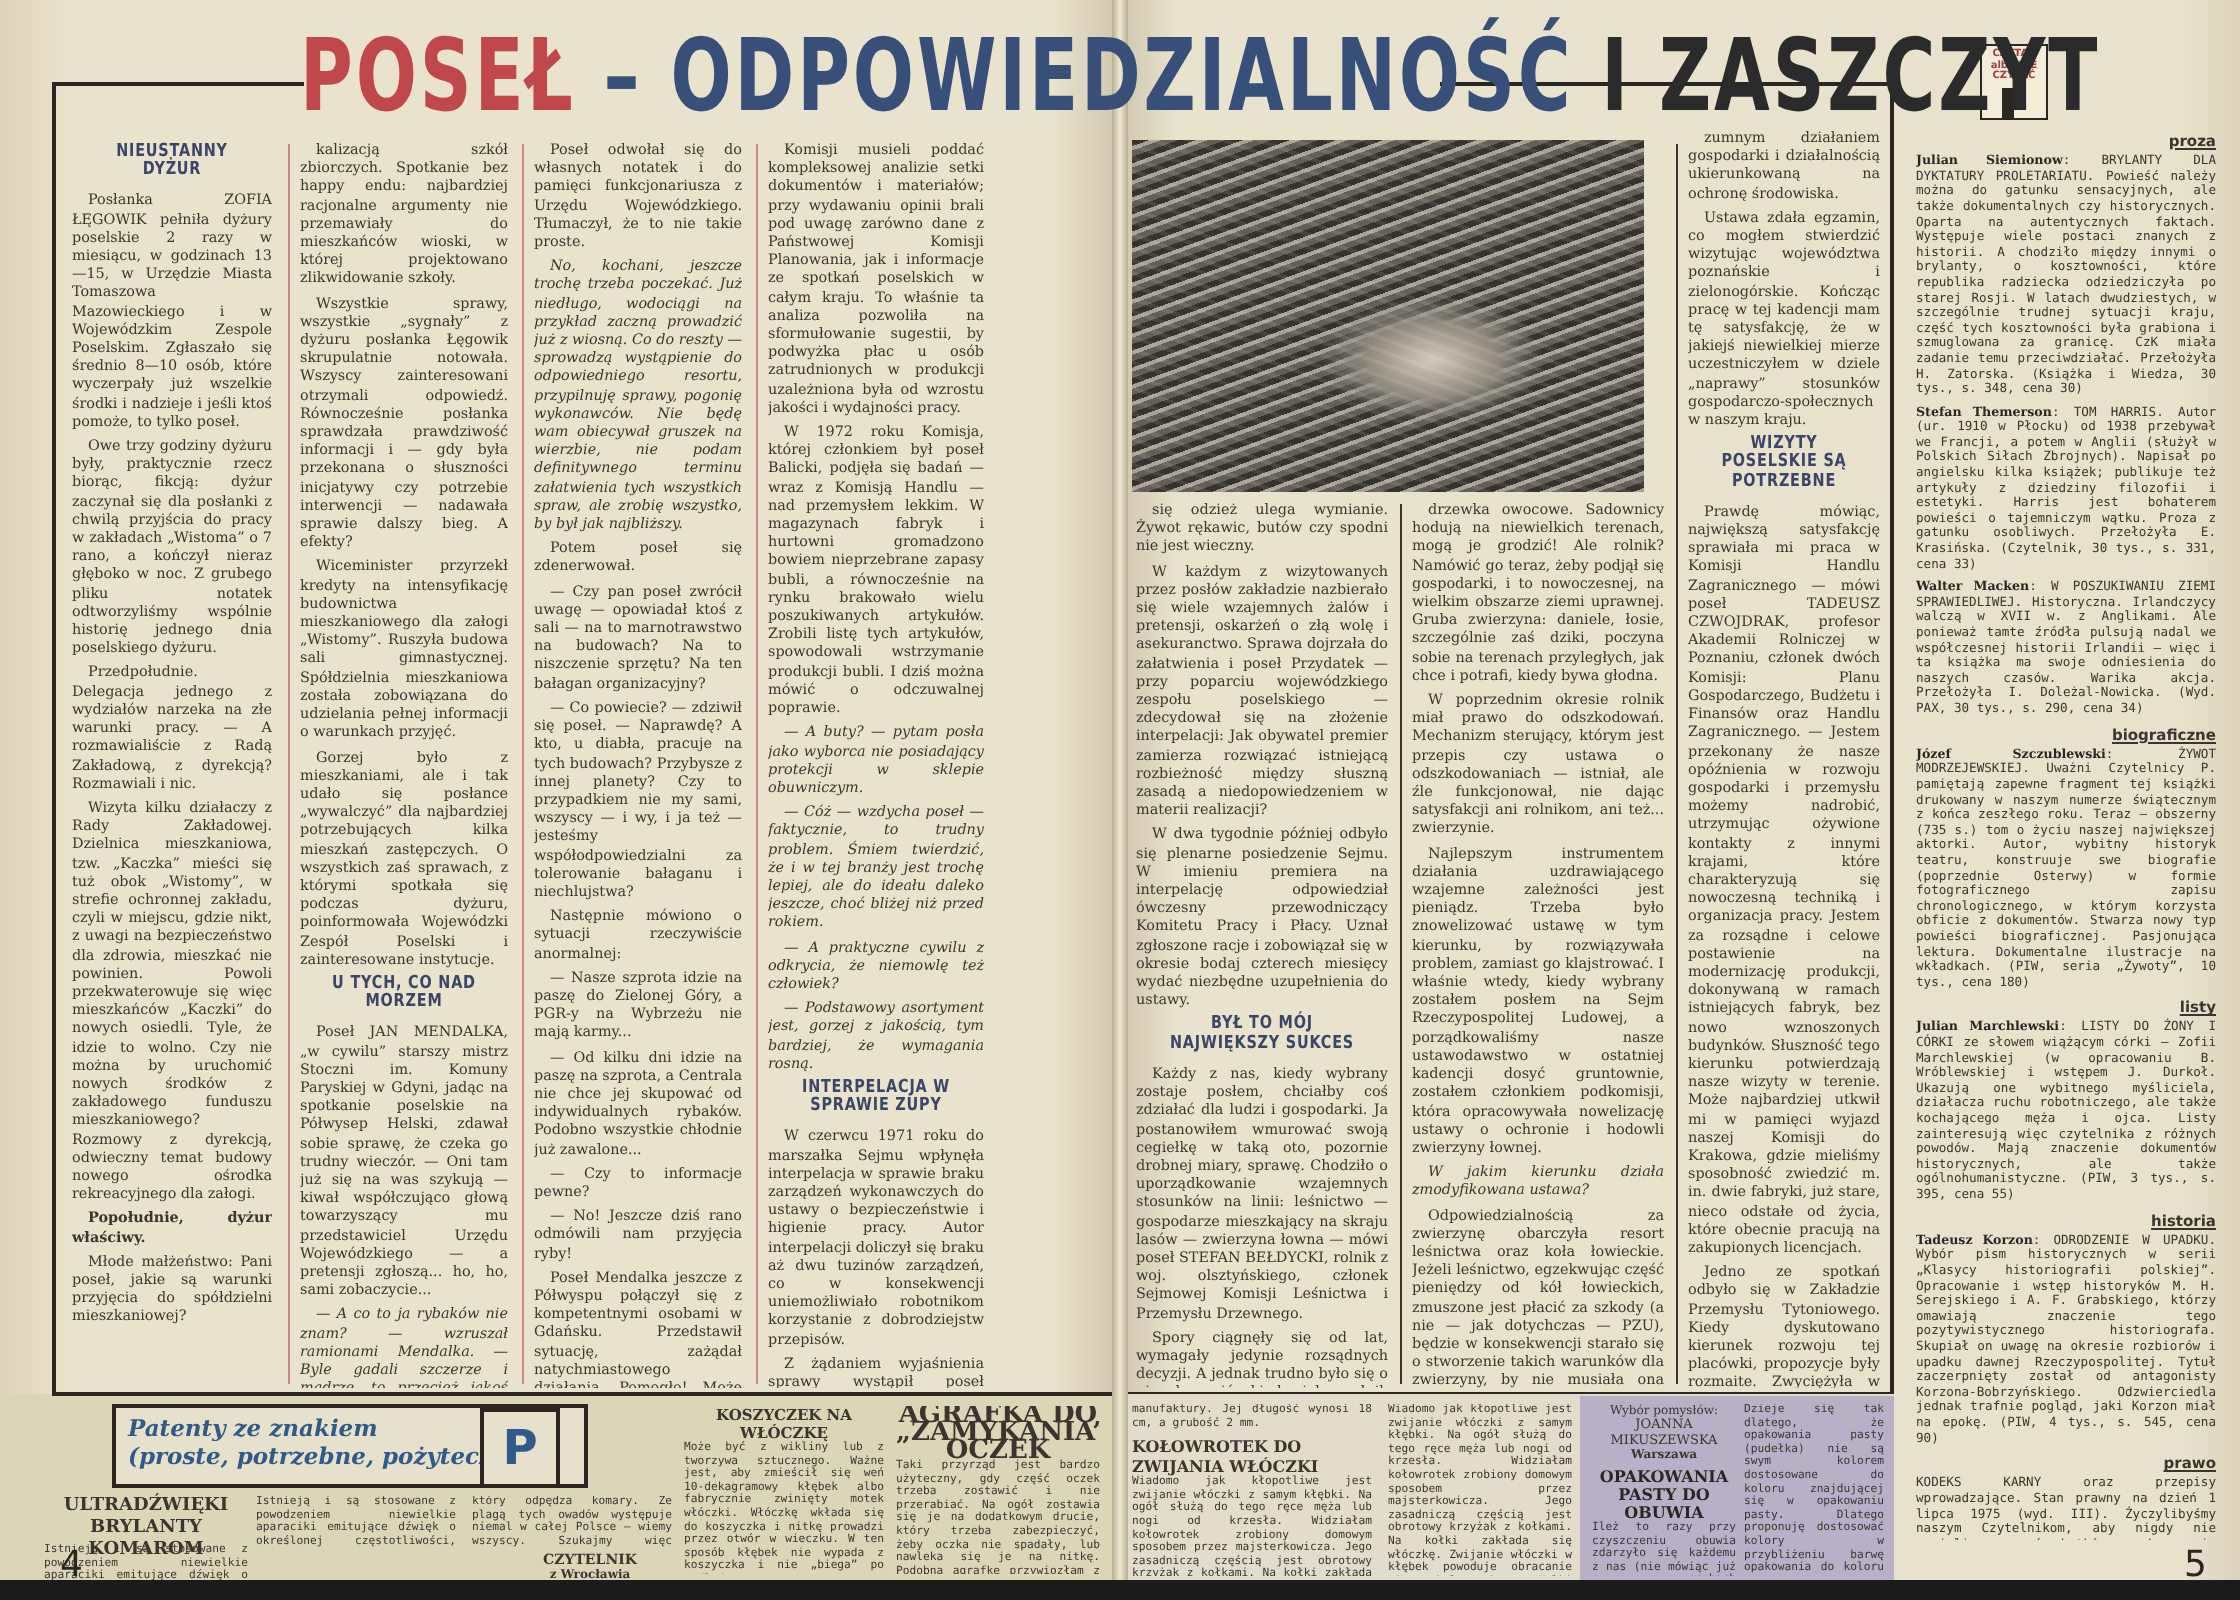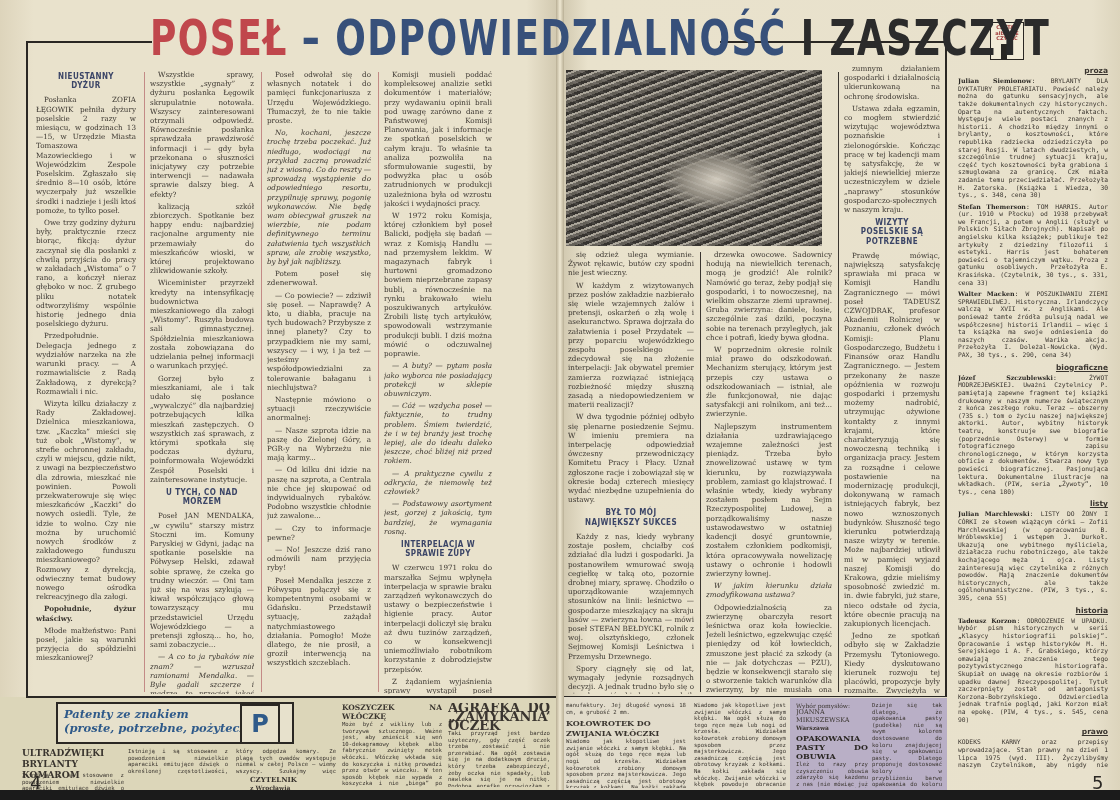--- a/index.html
+++ b/index.html
@@ -27,21 +27,21 @@
 .photo:after{content:"";position:absolute;inset:0;background:repeating-linear-gradient(20deg,rgba(255,255,255,.08) 0 2px,transparent 2px 6px)}
 .logo{position:absolute;left:990px;top:22px;width:34px;height:38px;border:1.5px solid #2a2723;background:#f2ecd8;font-size:5px;line-height:5.5px;text-align:center;font-family:"DejaVu Sans",sans-serif;font-weight:bold;color:#a03c3c;padding-top:2px}
 .logo .lamp{display:block;width:12px;height:16px;margin:2px auto 0;border-left:6px solid #2a2723;border-right:2px solid transparent}
 .cat{font-family:"DejaVu Sans",sans-serif;font-weight:bold;font-size:7.5px;text-align:right;color:#3a352f;text-decoration:underline;margin:4px 0 2px}
 .review{font-size:6.3px;line-height:7.6px;text-align:justify;margin-bottom:4px;font-family:"DejaVu Sans Mono",monospace;color:#3a352f}
 .review b{font-family:"DejaVu Serif",serif}
 .bottom-strip{position:absolute;top:697px;height:93px;background:#dcd6b9}
 .patent{position:absolute;left:56px;top:702px;width:238px;height:42px;border:2px solid #2a2723;background:#e7e1cc;font-family:"DejaVu Serif",serif;font-style:italic;font-weight:bold;color:#2f5a8a;font-size:11.5px;line-height:14px;padding:3px 6px}
 .pbox{position:absolute;left:240px;top:704px;width:40px;height:40px;border:2px solid #2a2723;background:#e7e1cc;display:flex;align-items:center;justify-content:center;font-family:"DejaVu Sans",sans-serif;font-weight:bold;color:#2f5a8a;font-size:24px}
 .small{position:absolute;font-size:5.6px;line-height:6.6px;text-align:justify;color:#3a352f;font-family:"DejaVu Sans Mono",monospace}
-.shead{font-family:"DejaVu Serif",serif;font-weight:bold;color:#3a352f;font-size:9px;line-height:11px}
+.shead{font-family:"DejaVu Serif",serif;font-weight:bold;text-align:center;color:#3a352f;font-size:9px;line-height:11px}
 .pnum{position:absolute;top:772px;font-family:"DejaVu Sans",sans-serif;font-size:18px;color:#2a2723}
 .purple{position:absolute;background:#b9afc6}
 .spine{position:absolute;left:556px;top:0;width:8px;height:790px;background:linear-gradient(90deg,#b8ae94,#efe8d2,#b8ae94)}
 </style>
 </head>
 <body>
 
 <div class="spread">
 
   <div class="page left">
@@ -54,35 +54,36 @@
       <p>Owe trzy godziny dyżuru były, praktycznie rzecz biorąc, fikcją: dyżur zaczynał się dla posłanki z chwilą przyjścia do pracy w zakładach „Wistoma” o 7 rano, a kończył nieraz głęboko w noc. Z grubego pliku notatek odtworzyliśmy wspólnie historię jednego dnia poselskiego dyżuru.</p>
       <p>Przedpołudnie. Delegacja jednego z wydziałów narzeka na złe warunki pracy. — A rozmawialiście z Radą Zakładową, z dyrekcją? Rozmawiali i nic.</p>
       <p>Wizyta kilku działaczy z Rady Zakładowej. Dzielnica mieszkaniowa, tzw. „Kaczka” mieści się tuż obok „Wistomy”, w strefie ochronnej zakładu, czyli w miejscu, gdzie nikt, z uwagi na bezpieczeństwo dla zdrowia, mieszkać nie powinien. Powoli przekwaterowuje się więc mieszkańców „Kaczki” do nowych osiedli. Tyle, że idzie to wolno. Czy nie można by uruchomić nowych środków z zakładowego funduszu mieszkaniowego? Rozmowy z dyrekcją, odwieczny temat budowy nowego ośrodka rekreacyjnego dla załogi.</p>
       <p style="font-weight:bold">Popołudnie, dyżur właściwy.</p>
       <p>Młode małżeństwo: Pani poseł, jakie są warunki przyjęcia do spółdzielni mieszkaniowej?</p>
 
     </div>
     <div class="vline" style="left:144px;top:72px;height:620px"></div>
 
     <div class="col" style="left:150px;top:70px;width:104px;height:624px">
+      <p>kalizacją szkół zbiorczych. Spotkanie bez happy endu: najbardziej racjonalne argumenty nie przemawiały do mieszkańców wioski, w której projektowano zlikwidowanie szkoły.</p>
       <p>Wszystkie sprawy, wszystkie „sygnały” z dyżuru posłanka Łęgowik skrupulatnie notowała. Wszyscy zainteresowani otrzymali odpowiedź. Równocześnie posłanka sprawdzała prawdziwość informacji i — gdy była przekonana o słuszności inicjatywy czy potrzebie interwencji — nadawała sprawie dalszy bieg. A efekty?</p>
-      <p>kalizacją szkół zbiorczych. Spotkanie bez happy endu: najbardziej racjonalne argumenty nie przemawiały do mieszkańców wioski, w której projektowano zlikwidowanie szkoły.</p>
       <p>Wiceminister przyrzekł kredyty na intensyfikację budownictwa mieszkaniowego dla załogi „Wistomy”. Ruszyła budowa sali gimnastycznej. Spółdzielnia mieszkaniowa została zobowiązana do udzielania pełnej informacji o warunkach przyjęć.</p>
       <p>Gorzej było z mieszkaniami, ale i tak udało się posłance „wywalczyć” dla najbardziej potrzebujących kilka mieszkań zastępczych. O wszystkich zaś sprawach, z którymi spotkała się podczas dyżuru, poinformowała Wojewódzki Zespół Poselski i zainteresowane instytucje.</p>
       <h3>U TYCH, CO NAD MORZEM</h3>
       <p>Poseł JAN MENDALKA, „w cywilu” starszy mistrz Stoczni im. Komuny Paryskiej w Gdyni, jadąc na spotkanie poselskie na Półwysep Helski, zdawał sobie sprawę, że czeka go trudny wieczór. — Oni tam już się na was szykują — kiwał współczująco głową towarzyszący mu przedstawiciel Urzędu Wojewódzkiego — a pretensji zgłoszą... ho, ho, sami zobaczycie...</p>
       <p style="font-style:italic">— A co to ja rybaków nie znam? — wzruszał ramionami Mendalka. — Byle gadali szczerze i mądrze, to przecież jakoś się dogadamy.</p>
 
     </div>
     <div class="vline" style="left:261px;top:72px;height:620px"></div>
 
     <div class="col" style="left:267px;top:70px;width:104px;height:624px">
       <p>Poseł odwołał się do własnych notatek i do pamięci funkcjonariusza z Urzędu Wojewódzkiego. Tłumaczył, że to nie takie proste.</p>
       <p style="font-style:italic">No, kochani, jeszcze trochę trzeba poczekać. Już niedługo, wodociągi na przykład zaczną prowadzić już z wiosną. Co do reszty — sprowadzą wystąpienie do odpowiedniego resortu, przypilnuję sprawy, pogonię wykonawców. Nie będę wam obiecywał gruszek na wierzbie, nie podam definitywnego terminu załatwienia tych wszystkich spraw, ale zrobię wszystko, by był jak najbliższy.</p>
       <p>Potem poseł się zdenerwował.</p>
+      <p>— Czy pan poseł zwrócił uwagę — opowiadał ktoś z sali — na to marnotrawstwo na budowach? Na to niszczenie sprzętu? Na ten bałagan organizacyjny?</p>
       <p>— Co powiecie? — zdziwił się poseł. — Naprawdę? A kto, u diabła, pracuje na tych budowach? Przybysze z innej planety? Czy to przypadkiem nie my sami, wszyscy — i wy, i ja też — jesteśmy współodpowiedzialni za tolerowanie bałaganu i niechlujstwa?</p>
       <p>Następnie mówiono o sytuacji rzeczywiście anormalnej:</p>
       <p>— Nasze szprota idzie na paszę do Zielonej Góry, a PGR-y na Wybrzeżu nie mają karmy...</p>
       <p>— Od kilku dni idzie na paszę na szprota, a Centrala nie chce jej skupować od indywidualnych rybaków. Podobno wszystkie chłodnie już zawalone...</p>
       <p>— Czy to informacje pewne?</p>
       <p>— No! Jeszcze dziś rano odmówili nam przyjęcia ryby!</p>
       <p>Poseł Mendalka jeszcze z Półwyspu połączył się z kompetentnymi osobami w Gdańsku. Przedstawił sytuację, zażądał natychmiastowego działania. Pomogło! Może dlatego, że nie prosił, a groził interwencją na wszystkich szczeblach.</p>
 
     </div>
     <div class="vline" style="left:378px;top:72px;height:620px"></div>

